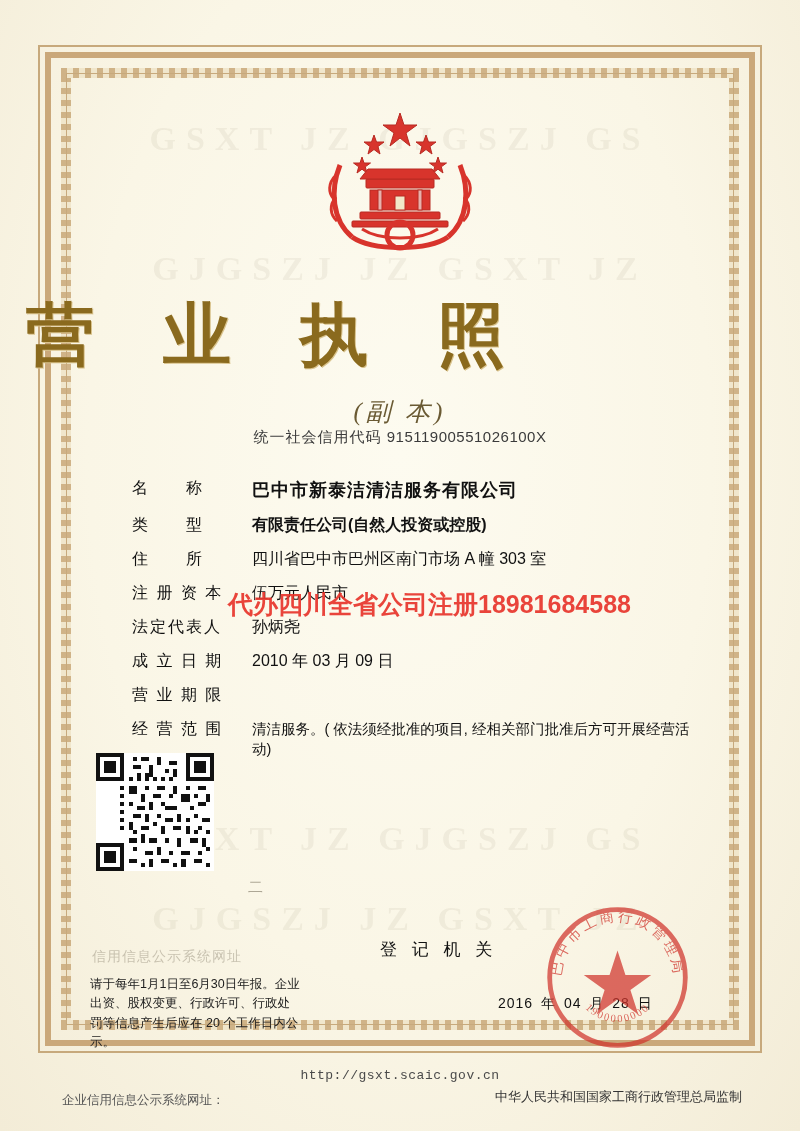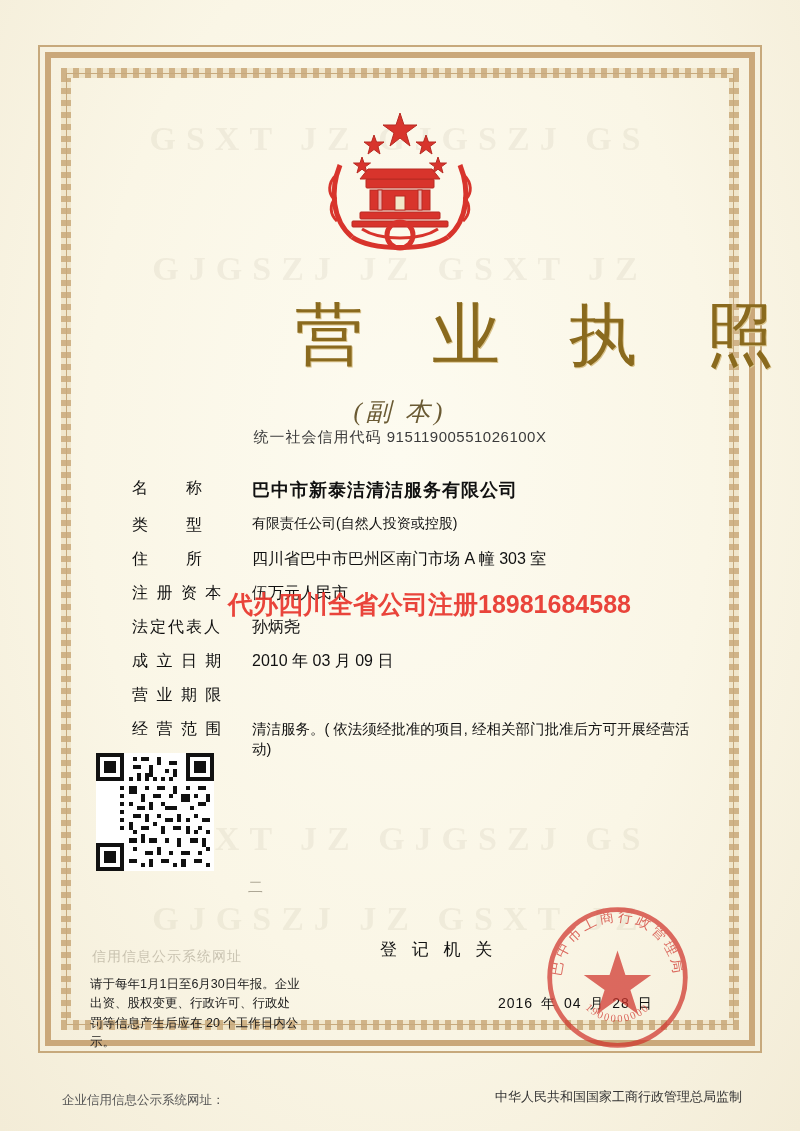--- a/index.html
+++ b/index.html
@@ -91,23 +91,23 @@
     top: 105px;
     transform: translateX(-50%);
     width: 200px;
     height: 175px;
   }
 
   .title {
     position: absolute;
     left: 0; right: 0;
     top: 290px;
-    text-align: right;
+    text-align: left;
     font-family: "Liberation Serif", serif;
-    font-weight: normal;
+    font-weight: bold;
     font-size: 68px;
     letter-spacing: 26px;
     text-indent: 26px;
     color: #8a6a1e;
     text-shadow: 1px 1px 0 #d9c38d;
   }
   .subtitle {
     position: absolute;
     left: 0; right: 0;
     top: 395px;
@@ -150,21 +150,21 @@
     letter-spacing: 2px;
     color: #111;
     white-space: nowrap;
   }
   .row .value {
     flex: 1;
     font-size: 16px;
     color: #111;
   }
   .row.name .value { font-size: 18px; font-weight: bold; letter-spacing: 1px; }
-  .row.type .value { font-size: 14px; font-weight: normal; }
+  .row.type .value { font-size: 16px; font-weight: bold; }
   .row.scope .value { font-size: 14.5px; line-height: 1.4; }
 
   
   .ad-overlay {
     position: absolute;
     left: 228px;
     top: 588px;
     font-size: 25px;
     font-weight: bold;
     color: #e8352c;
@@ -504,16 +504,17 @@
         <text font-family="'Liberation Serif', serif" font-size="15" fill="#d0342c" letter-spacing="3">
           <textPath href="#sealTopArc" startOffset="50%" text-anchor="middle">巴中市工商行政管理局</textPath>
         </text>
         <text font-family="'Liberation Serif', serif" font-size="11" fill="#d0342c" letter-spacing="2">
           <textPath href="#sealBotArc" startOffset="50%" text-anchor="middle">1900000000</textPath>
         </text>
       </g>
     </svg>
   </div>
 
+  <div class="website">http://gsxt.scaic.gov.cn</div>
   <div class="footer-left">企业信用信息公示系统网址：</div>
   <div class="footer-right">中华人民共和国国家工商行政管理总局监制</div>
 
 </div>
 
 </body></html>

